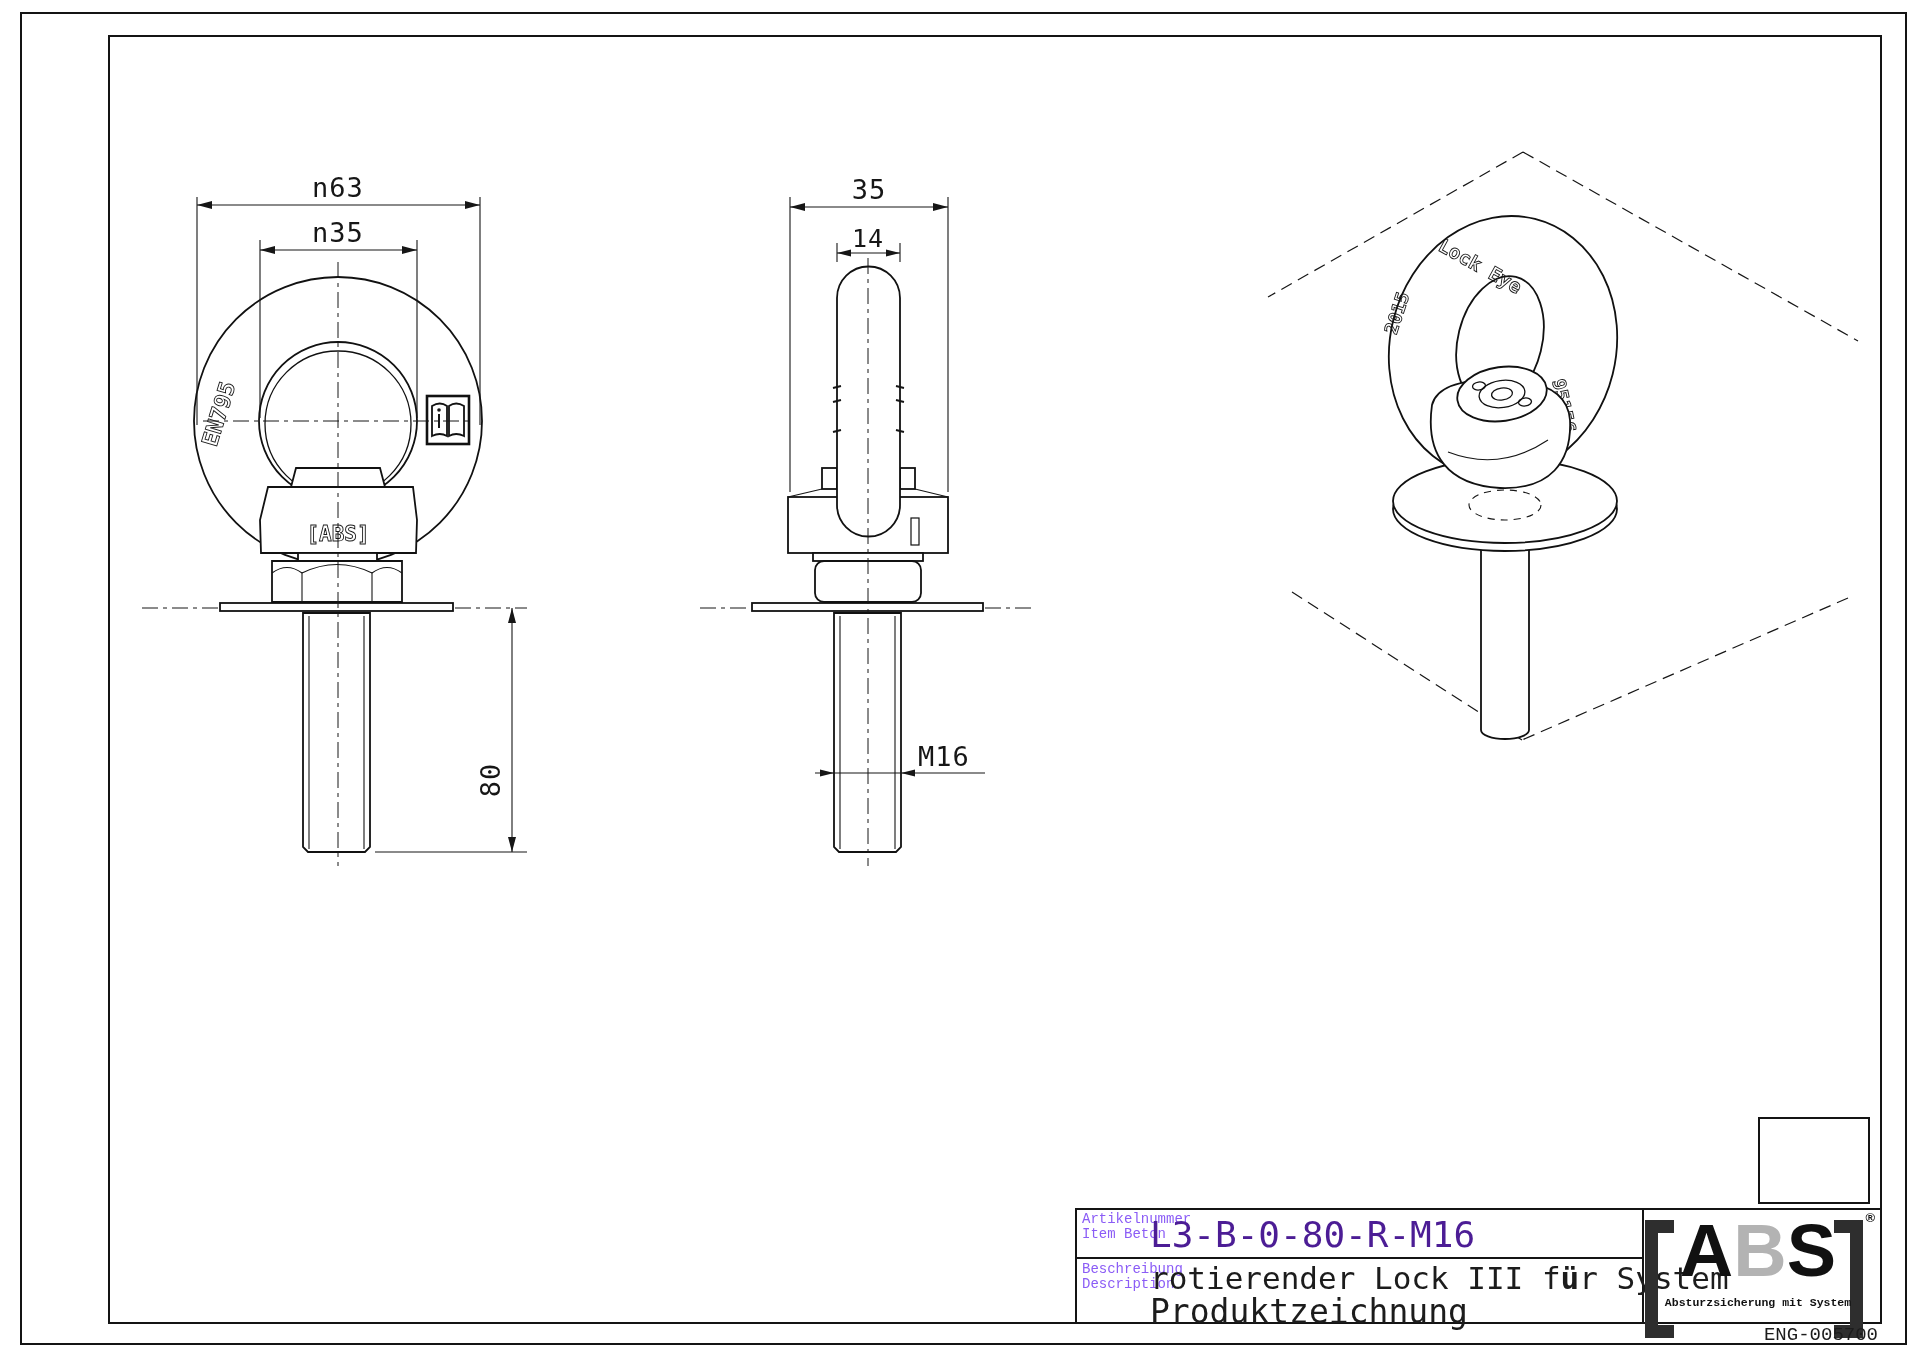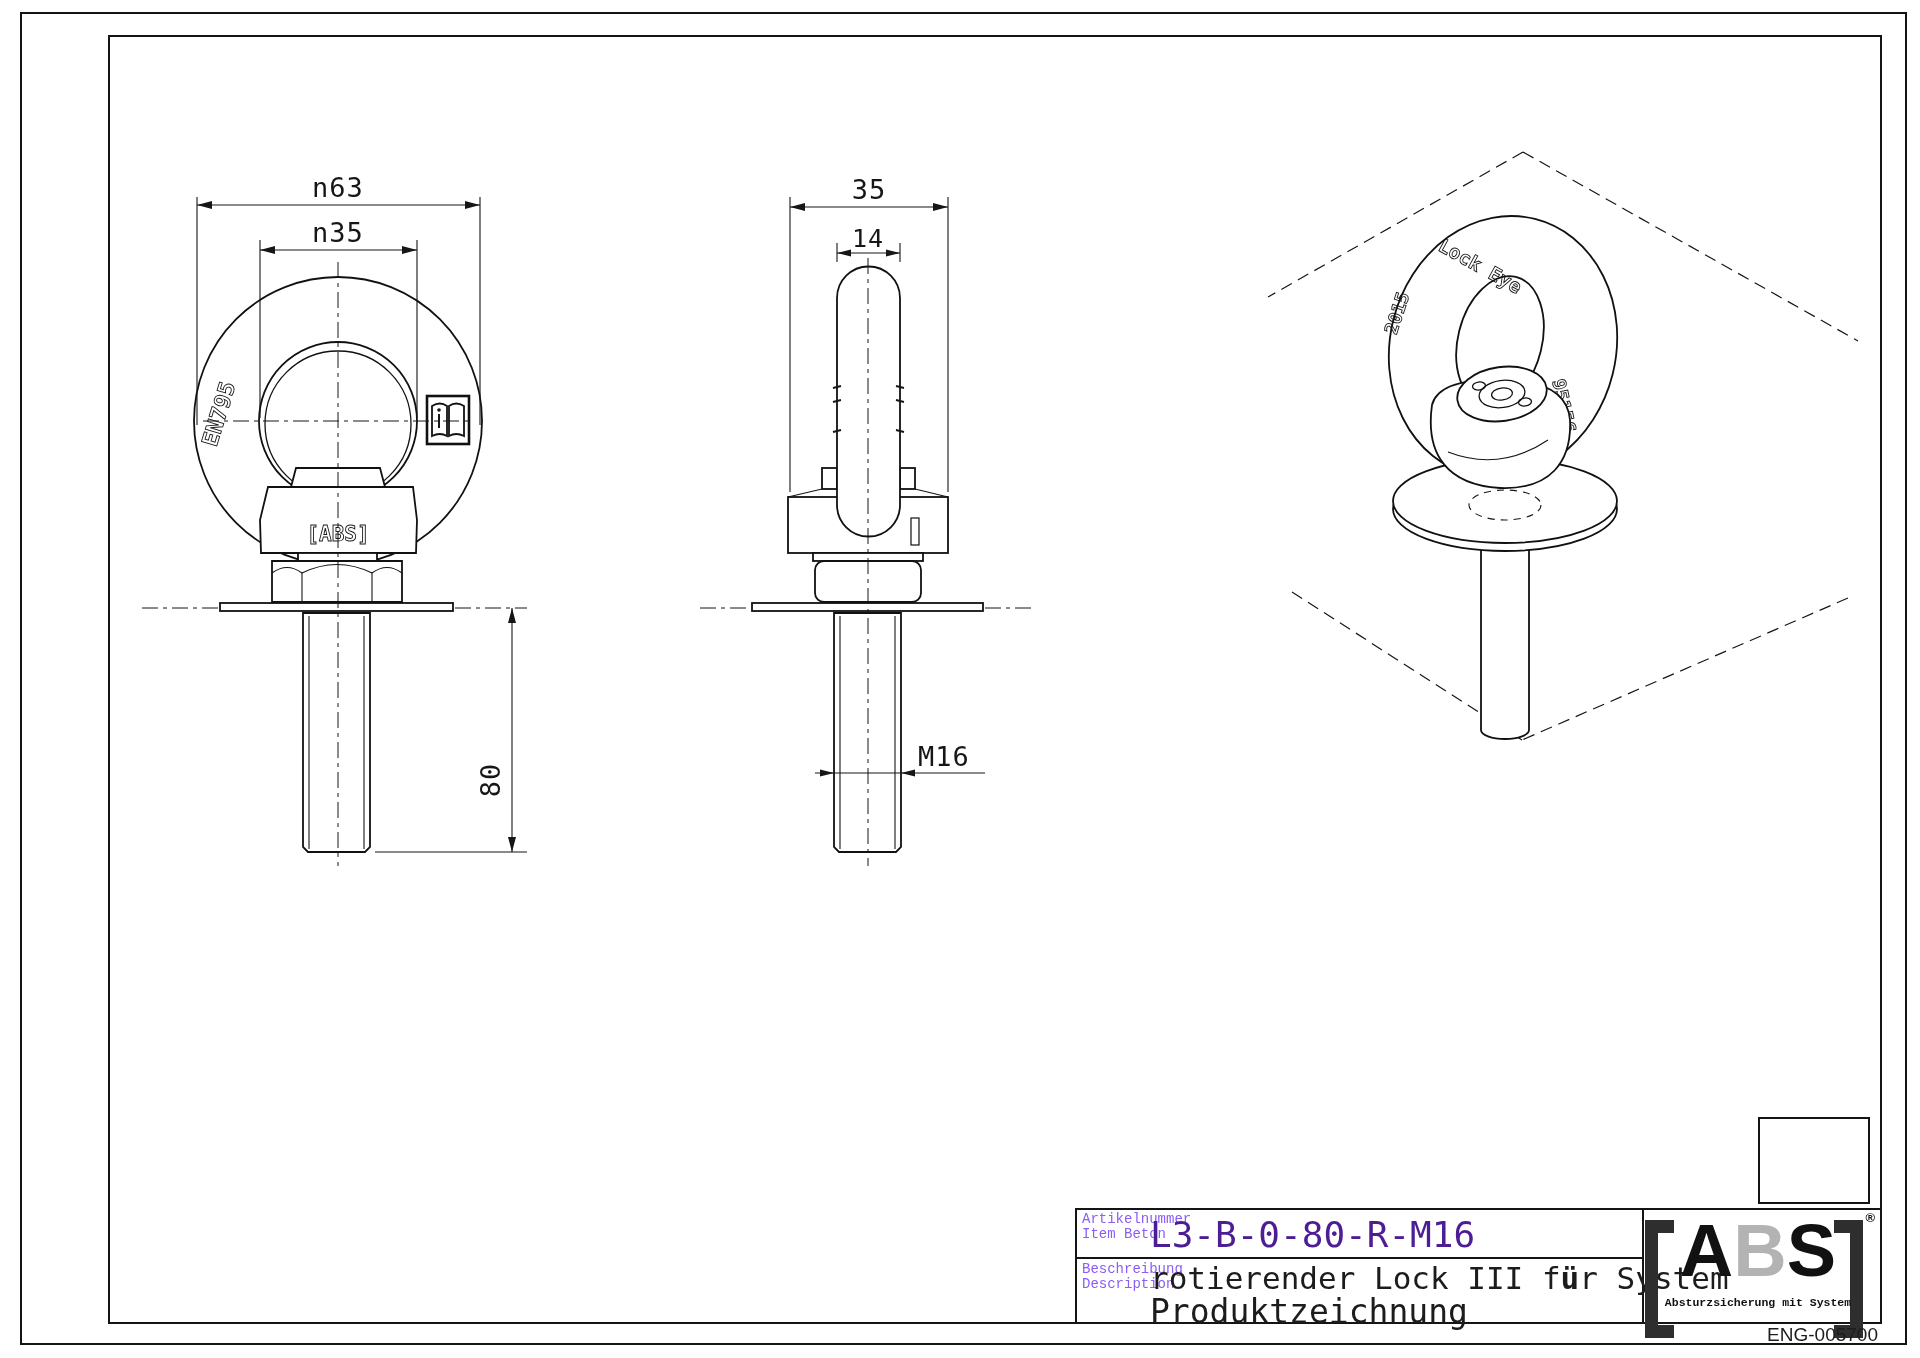--- a/index.html
+++ b/index.html
@@ -18,21 +18,21 @@
   .arr  {fill:#161616;stroke:none;}
   .dim-text{font-family:"DejaVu Sans Mono",monospace;font-size:27px;fill:#161616;letter-spacing:1px;}
   .dim-sm  {font-family:"DejaVu Sans Mono",monospace;font-size:25px;fill:#161616;letter-spacing:1px;}
   .engrave {font-family:"DejaVu Sans Mono",monospace;font-weight:bold;fill:none;stroke:#161616;stroke-width:0.9;}
 
   
   .tb-label{font-family:Liberation Mono, monospace;font-size:14px;line-height:15px;color:#8b5cf6;}
   .tb-big  {font-family:"DejaVu Sans Mono",monospace;font-size:36px;color:#4c1d95;white-space:nowrap;}
   .tb-desc {font-family:"DejaVu Sans Mono",monospace;font-size:31px;color:#1c1c1c;white-space:nowrap;}
   .tb-desc2{font-family:"DejaVu Sans Mono",monospace;font-size:33px;color:#1c1c1c;white-space:nowrap;}
-  .eng-no  {font-family:Liberation Sans, sans-serif;font-size:19px;color:#1c1c1c;}
+  .eng-no  {font-family:Liberation Mono, monospace;font-size:19px;color:#1c1c1c;}
 
   
   .logo-wrap{position:absolute;left:1645px;top:1220px;width:226px;height:96px;}
   .bracket{position:absolute;top:0;width:16px;height:92px;}
   .bracket.l{left:0;border-left:13px solid #2e2e2e;border-top:13px solid #2e2e2e;border-bottom:13px solid #2e2e2e;}
   .bracket.r{right:8px;border-right:13px solid #2e2e2e;border-top:13px solid #2e2e2e;border-bottom:13px solid #2e2e2e;}
   .logo-letters{position:absolute;left:20px;top:-12px;width:186px;text-align:center;
      font-family:"Liberation Sans",sans-serif;font-weight:bold;font-size:74px;letter-spacing:0px;}
   .logo-letters .la,.logo-letters .ls{color:#111;}
   .logo-letters .lb{color:#b3b3b3;}

